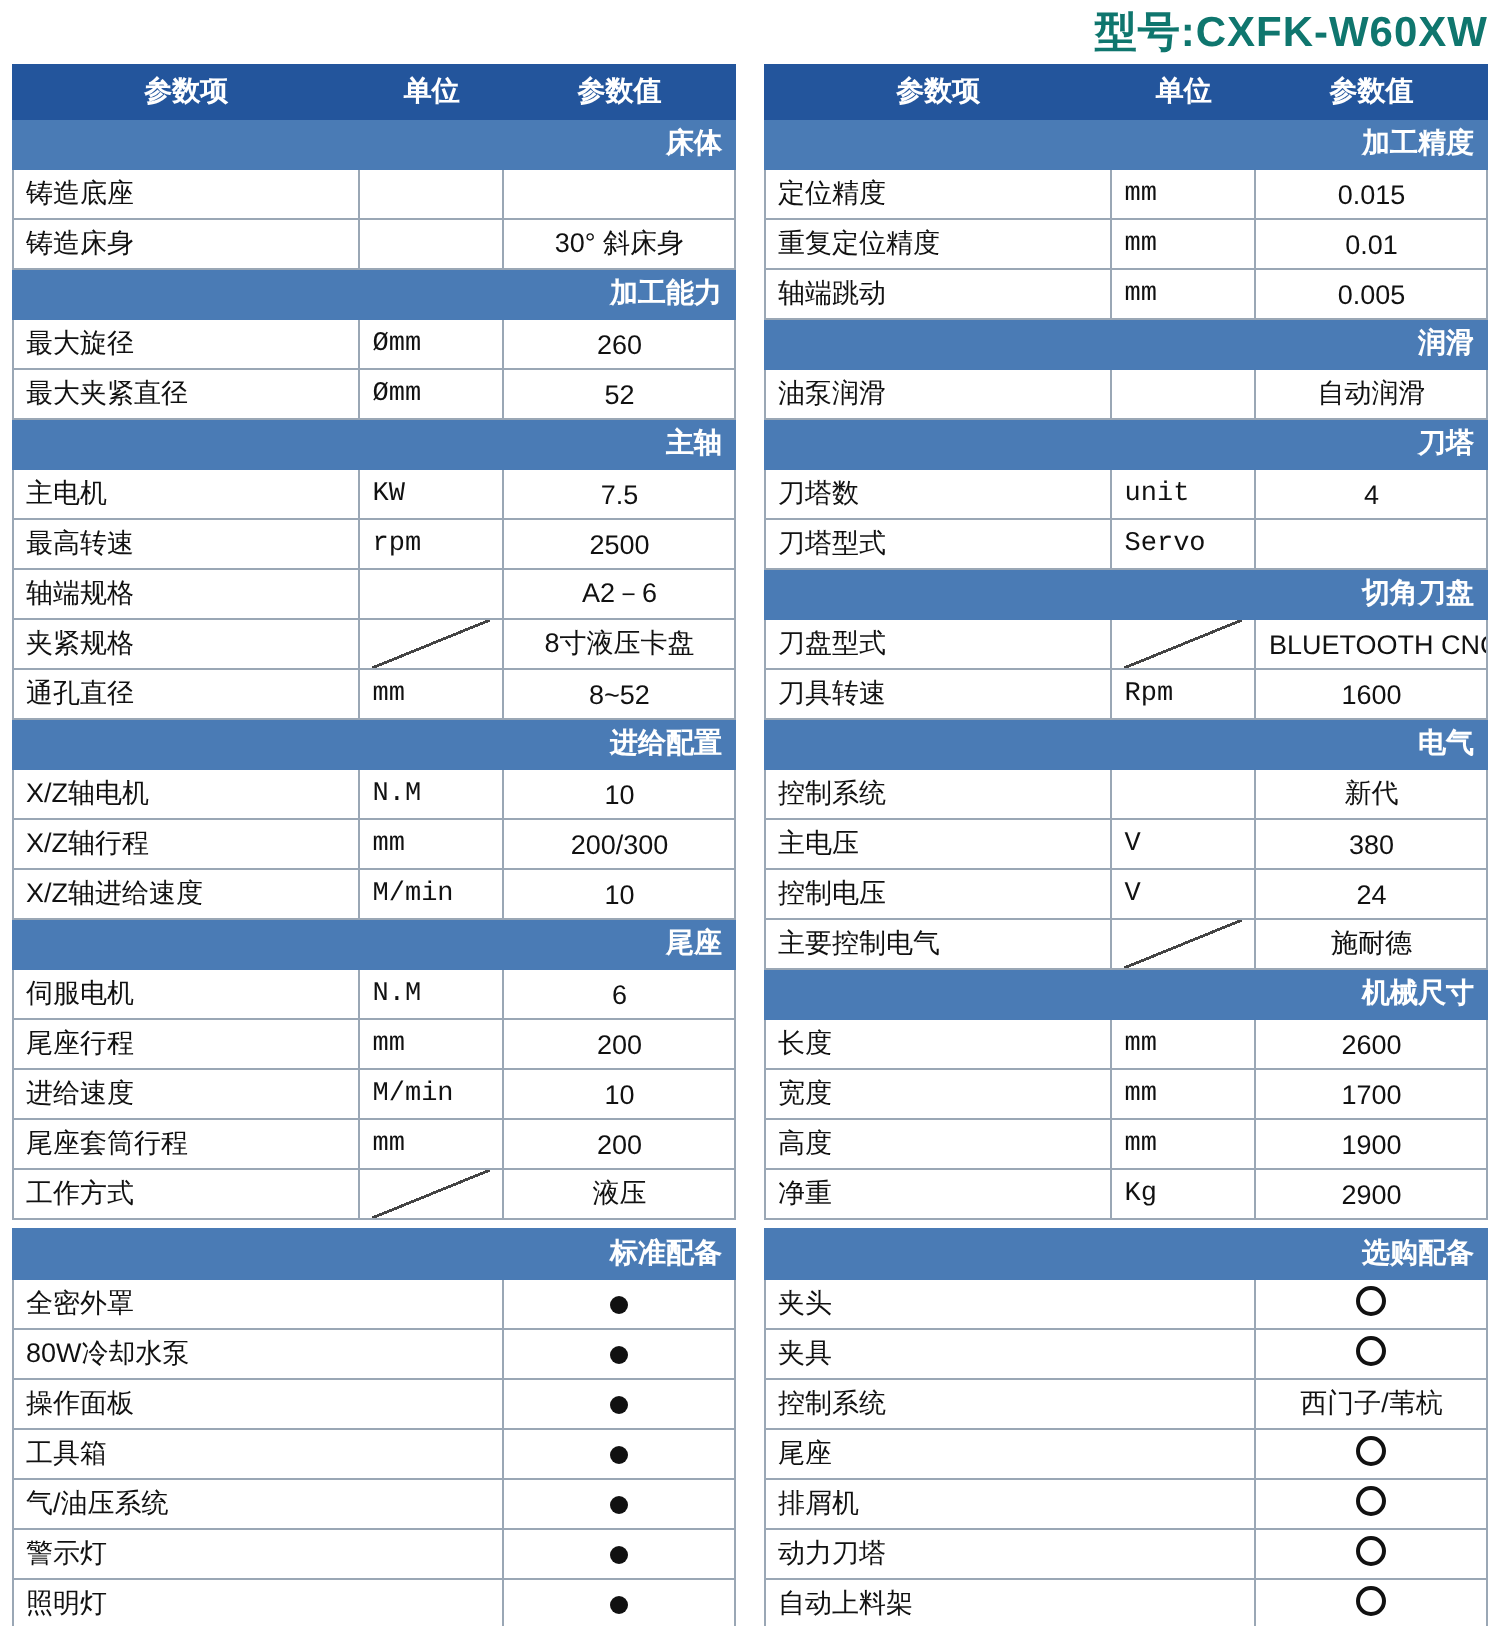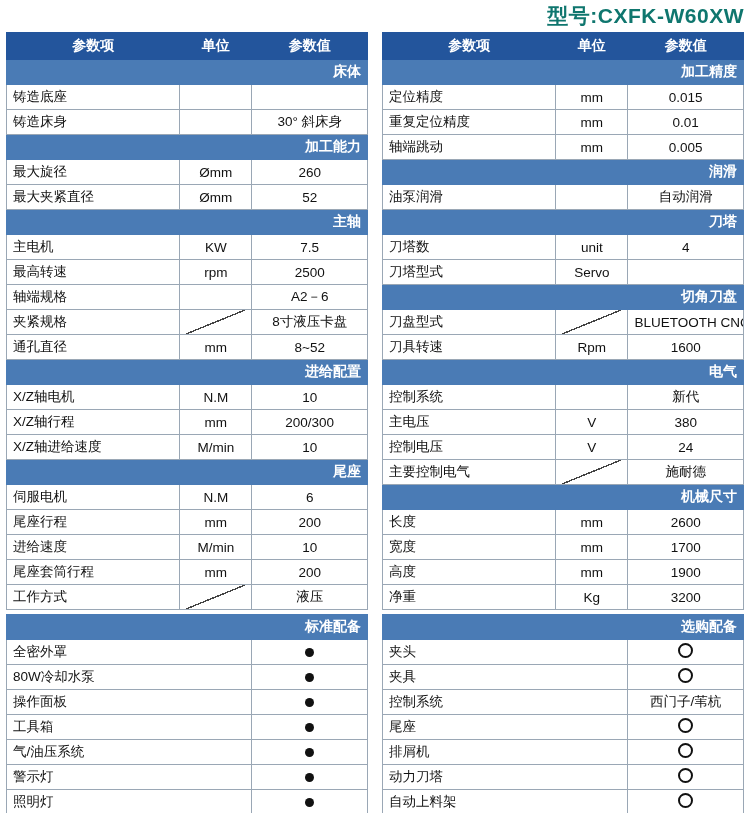--- a/index.html
+++ b/index.html
@@ -47,21 +47,21 @@
   }
   .section td{
     background:#4a7bb5;
     color:#fff;
     font-weight:bold;
     text-align:right;
     border:1px solid #4a7bb5;
     font-size:14px;
   }
   .c-name{ text-align:left; }
-  .c-unit{ text-align:center; }
+  .c-unit{ text-align:left;font-family:Liberation Mono, monospace; }
   .c-val{ text-align:center; }
 
   
   col.wname{ width:48%; }
   col.wunit{ width:20%; }
   col.wval{ width:32%; }
 
   
   .slash{ position:relative; }
   .slash::after{
@@ -351,21 +351,21 @@
               <td class="c-val">1700</td>
             </tr>
             <tr>
               <td class="c-name">高度</td>
               <td class="c-unit">mm</td>
               <td class="c-val">1900</td>
             </tr>
             <tr>
               <td class="c-name">净重</td>
               <td class="c-unit">Kg</td>
-              <td class="c-val">3200</td>
+              <td class="c-val">2900</td>
             </tr>
           </tbody>
       </table>
 
       <table>
         <colgroup>
             <col class="w2name">
             <col class="w2val">
           </colgroup>
         <tbody id="right-opt-body">

